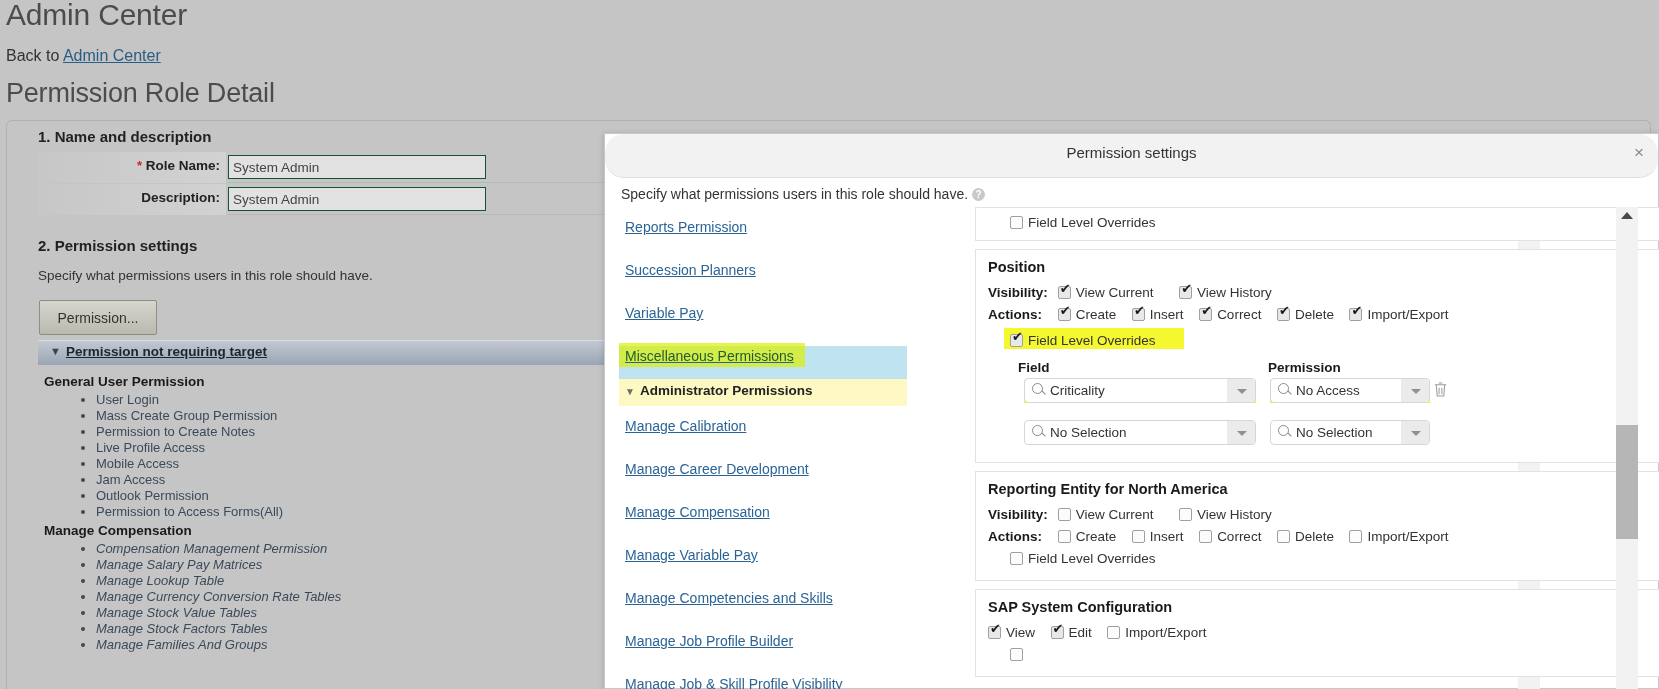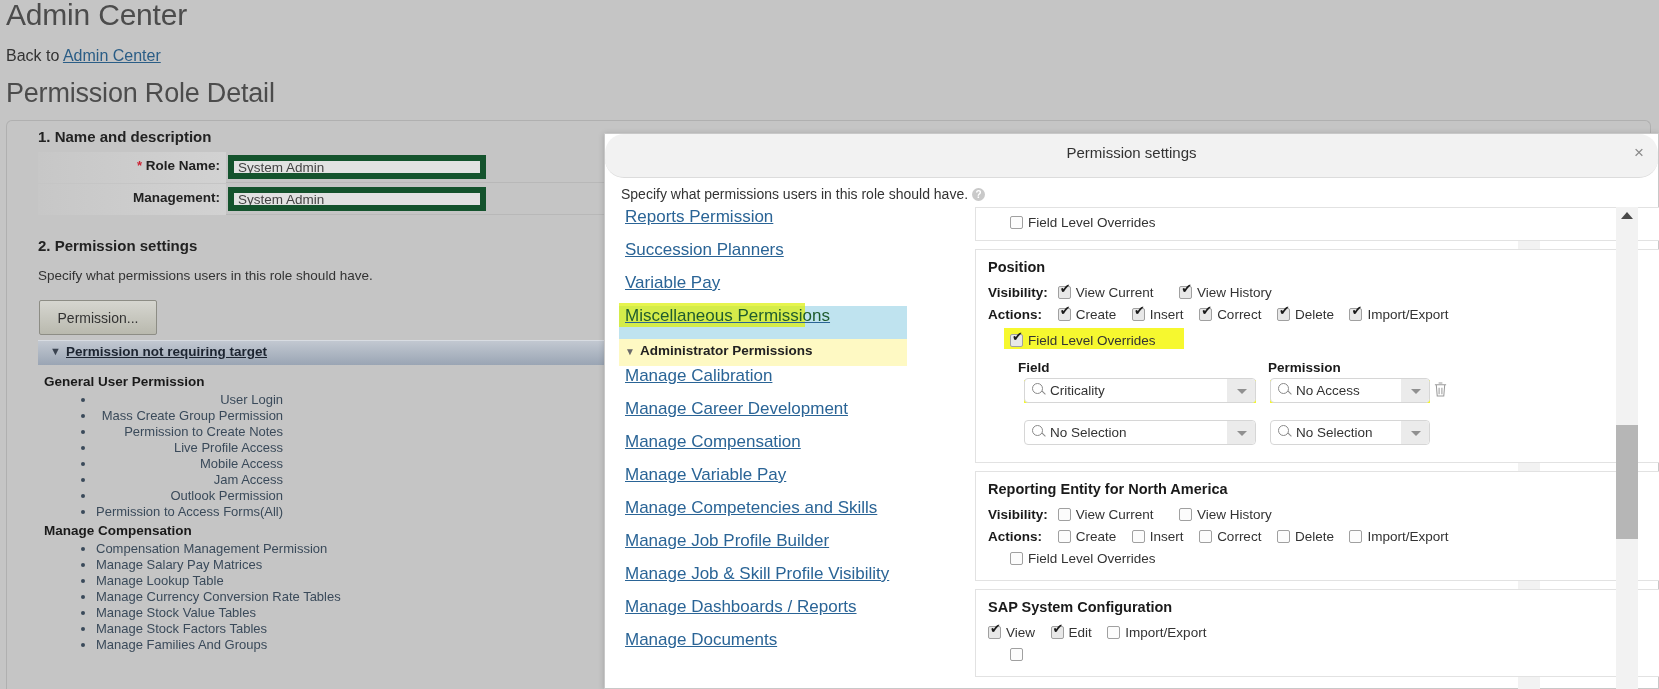--- a/index.html
+++ b/index.html
@@ -63,21 +63,21 @@
     text-align: right;
   }
   .form-label {
     position: absolute; right: 6px; top: 6px;
     font-size: 13.5px; font-weight: bold; color: #222;
   }
   .req-star { color: #cc2233; font-size: 13px; }
   .form-input {
     position: absolute; left: 190px; top: 3px;
     width: 258px; height: 24px;
-    border: 6px solid #14532d;
+    border: 1px solid #14532d;
     background: #e2e2e2;
     font-family: "Liberation Sans", sans-serif;
     font-size: 13.5px; color: #444;
     padding: 2px 4px;
   }
 
   .perm-button {
     position: absolute; left: 39px; top: 300px;
     width: 118px; height: 35px;
     background: linear-gradient(to bottom,#d6d6d0,#b9b9ae);
@@ -155,25 +155,26 @@
   }
 
   
   #nav-col {
     position: absolute; left: 14px; top: 73px;
     width: 288px; height: 483px;
     overflow: hidden;
   }
   .nav-link {
     display: block;
-    font-size: 17px; color: #2a6496;
+    font-size: 14px; color: #2a6496;
     text-decoration: underline;
     padding: 0 0 0 6px;
     height: 33px; line-height: 20px;
     cursor: pointer;
+    margin-top: 10px;
   }
   .nav-link.selected {
     background: #bfe3ef;
     position: relative;
   }
   .nav-link.selected .hl {
     position: absolute; left: 0; top: -3px;
     width: 186px; height: 24px;
     background: #ddf00a;
     opacity: .72;
@@ -338,49 +339,49 @@
 
   <div class="form-row" id="row-name">
     <div class="form-label-cell">
       <div class="form-label"><span class="req-star">*</span> <span>Role Name:</span></div>
     </div>
     <input class="form-input" value="System Admin" style="">
   </div>
 
   <div class="form-row" id="row-desc">
     <div class="form-label-cell">
-      <div class="form-label">Management:</div>
+      <div class="form-label">Description:</div>
     </div>
     <input class="form-input" value="System Admin" style="">
   </div>
 
   <div class="sec-head" id="sec2">2. Permission settings</div>
   <div class="sec2-sub">Specify what permissions users in this role should have.</div>
 
   <button class="perm-button">Permission...</button>
 
   <div class="collapse-bar">
     <span class="arr">▼</span>
     <span class="lbl">Permission not requiring target</span>
   </div>
 
   <div class="grp-head" style="left:44px; top:374px;">General User Permission</div>
-  <ul class="bullets" id="list-g0" style="left:78px; top:392px;text-align:right;">
+  <ul class="bullets" id="list-g0" style="left:78px; top:392px;">
       <li>User Login</li>
       <li>Mass Create Group Permission</li>
       <li>Permission to Create Notes</li>
       <li>Live Profile Access</li>
       <li>Mobile Access</li>
       <li>Jam Access</li>
       <li>Outlook Permission</li>
       <li>Permission to Access Forms(All)</li>
     </ul>
 
   <div class="grp-head" style="left:44px; top:523px;">Manage Compensation</div>
-  <ul class="bullets" id="list-g1" style="left:78px; top:541px;">
+  <ul class="bullets" id="list-g1" style="left:78px; top:541px;font-style:italic;">
       <li>Compensation Management Permission</li>
       <li>Manage Salary Pay Matrices</li>
       <li>Manage Lookup Table</li>
       <li>Manage Currency Conversion Rate Tables</li>
       <li>Manage Stock Value Tables</li>
       <li>Manage Stock Factors Tables</li>
       <li>Manage Families And Groups</li>
     </ul>
 
 </div>

